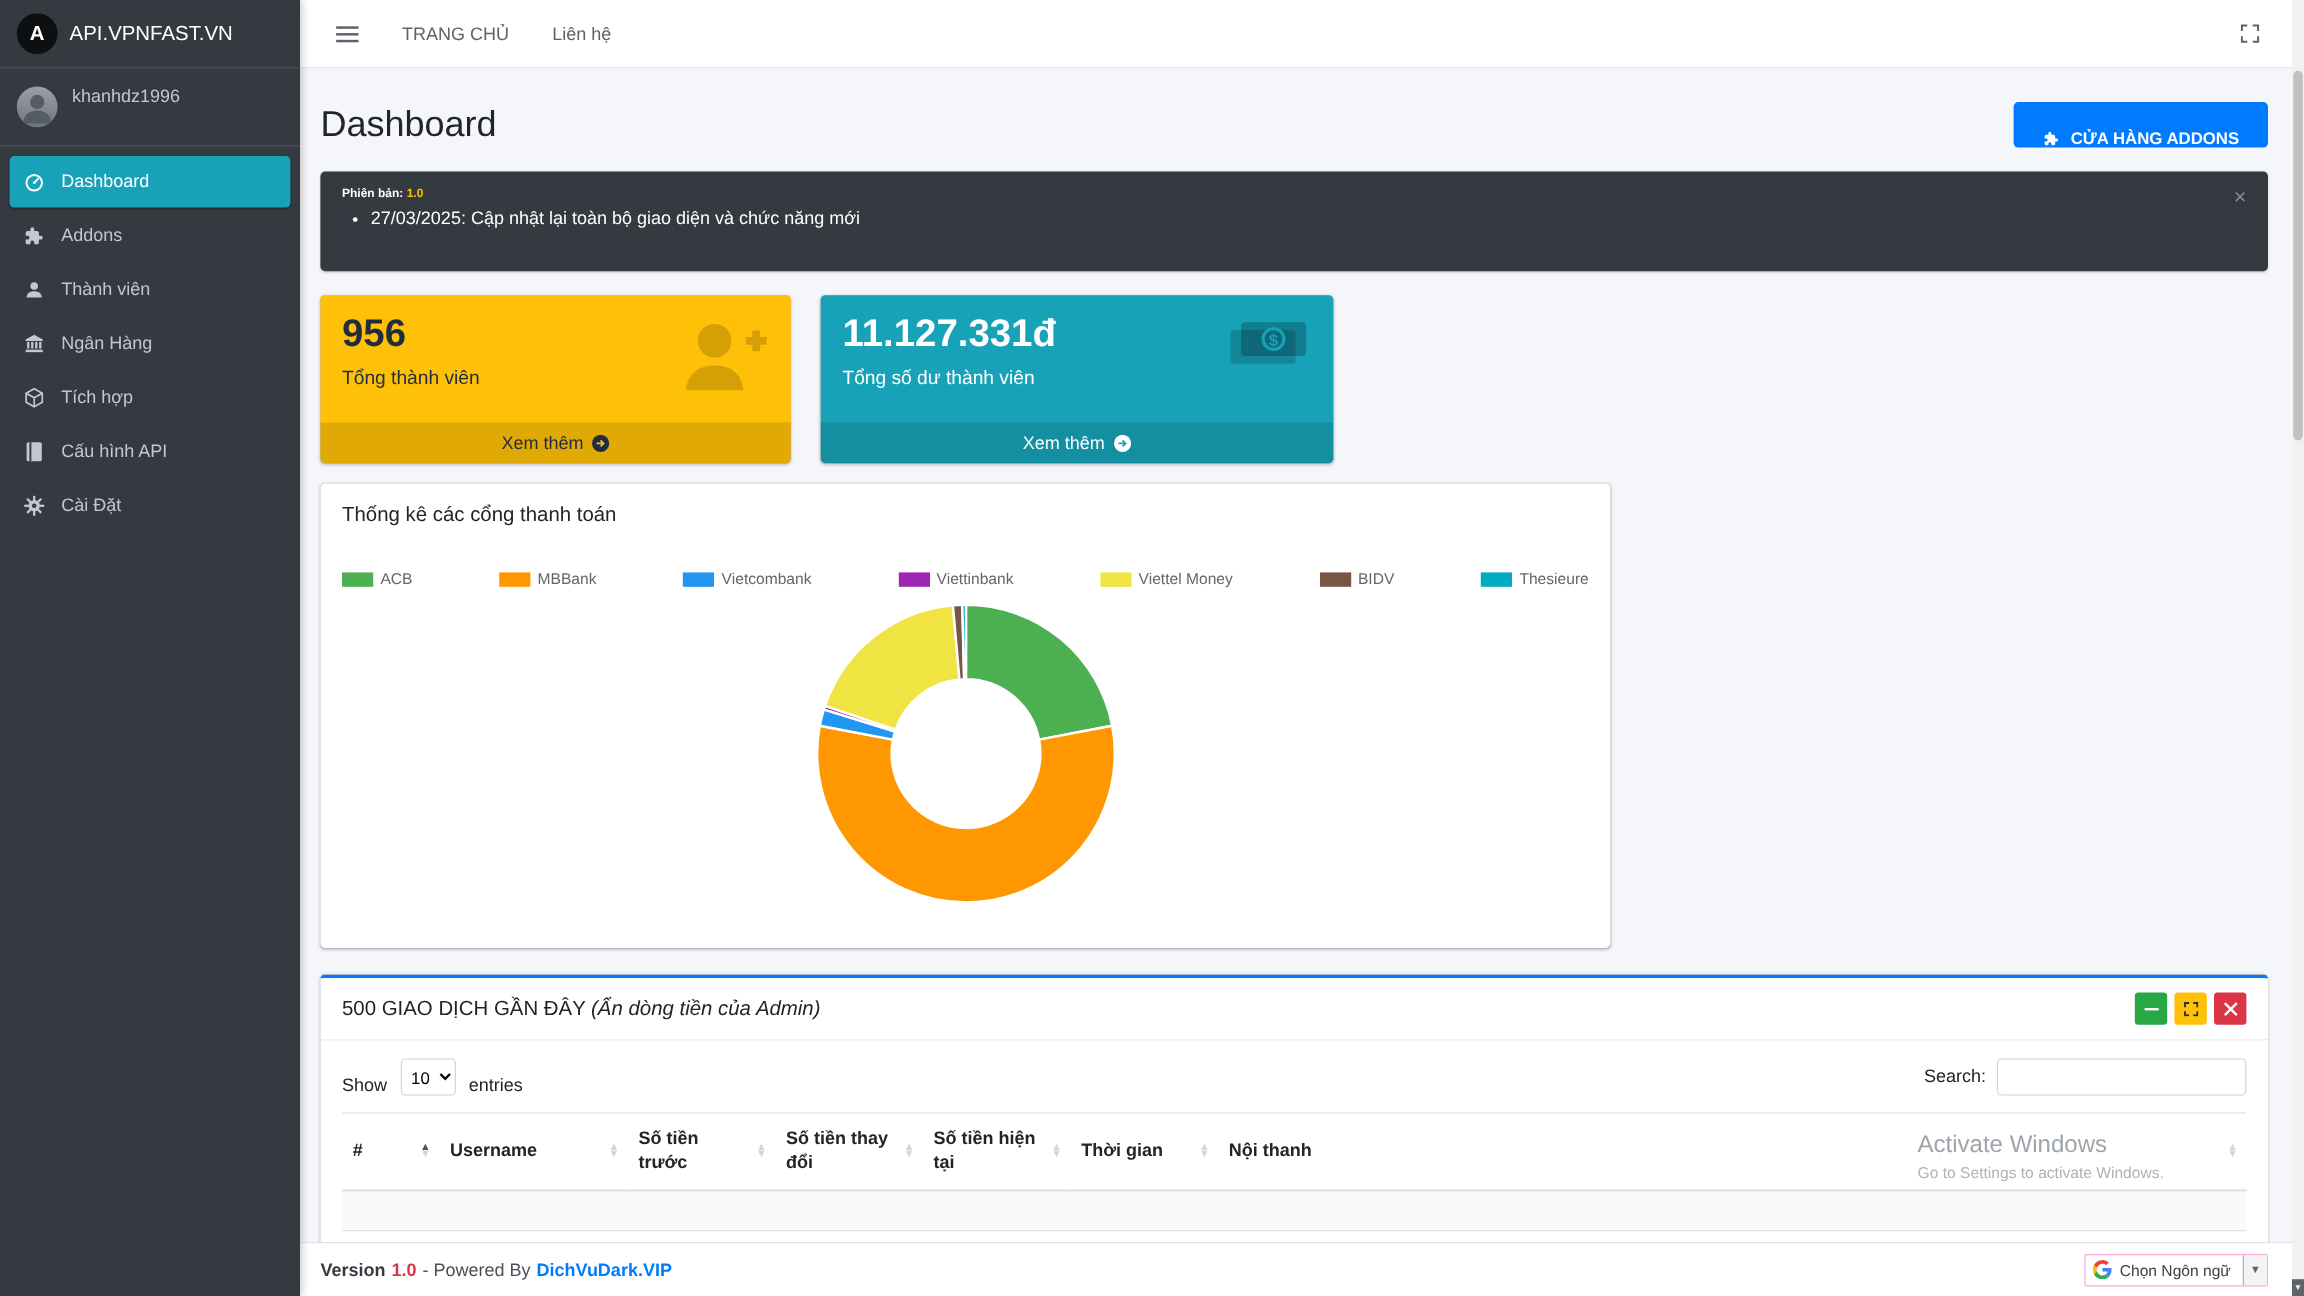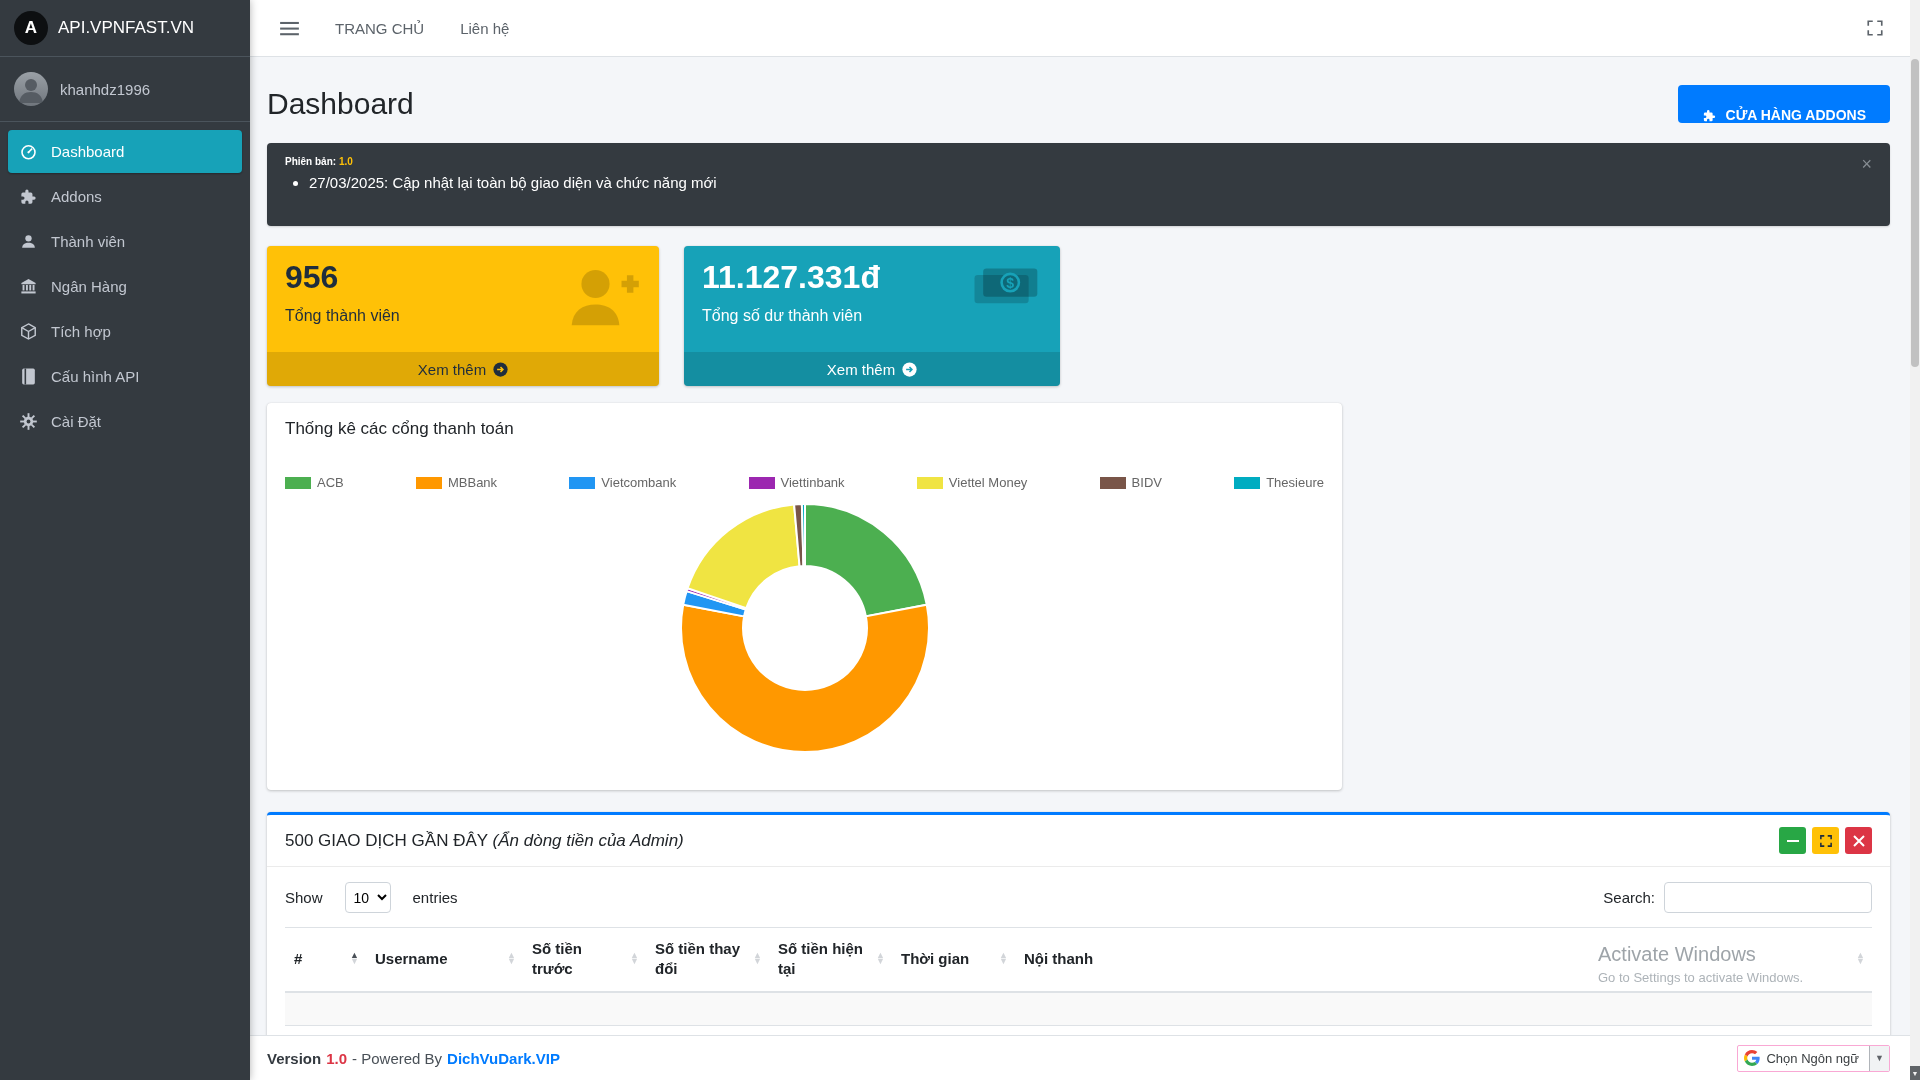--- a/index.html
+++ b/index.html
@@ -3,21 +3,21 @@
 <meta charset="utf-8">
 <style>
   *{box-sizing:border-box;margin:0;padding:0}
   html,body{width:1920px;height:1080px;overflow:hidden;font-family:"Liberation Sans",sans-serif;background:#f4f6f9;color:#212529;font-size:15px}
 
   
   .sidebar{position:fixed;left:0;top:0;bottom:0;width:250px;background:#343a40;z-index:30;box-shadow:0 0 8px rgba(0,0,0,.3)}
   .brand{height:57px;display:flex;align-items:center;gap:10px;padding:0 14px;border-bottom:1px solid #4b545c}
   .brand-logo{width:34px;height:34px;border-radius:50%;background:#0d0f11;color:#fff;display:flex;align-items:center;justify-content:center;font-weight:bold;font-size:17px;flex:none}
   .brand-text{color:#fff;font-size:17px;font-weight:300;white-space:nowrap}
-  .user-panel{display:flex;align-items:center;gap:12px;padding:15px 14px;border-bottom:1px solid #4b545c}
+  .user-panel{display:flex;align-items:flex-start;gap:12px;padding:15px 14px;border-bottom:1px solid #4b545c}
   .avatar{width:34px;height:34px;border-radius:50%;background:linear-gradient(#9aa0a6,#70767d);overflow:hidden;flex:none}
   .user-name{color:#c2c7d0;font-size:15px}
   .nav{padding:8px}
   .nav-item{display:flex;align-items:center;gap:13px;height:43px;padding:0 11px;border-radius:4px;color:#c2c7d0;font-size:15px;cursor:pointer;margin-bottom:2px}
   .nav-item.active{background:#17a2b8;color:#fff;box-shadow:0 1px 2px rgba(0,0,0,.3)}
   .nav-item svg{width:19px;height:19px;flex:none}
 
   
   .navbar{position:fixed;left:250px;right:10px;top:0;height:57px;background:#fff;border-bottom:1px solid #dee2e6;display:flex;align-items:center;padding:0 26px 0 30px;gap:36px;z-index:20}
   .nav-link{color:#5c636a;font-size:15px;cursor:pointer;text-decoration:none}
@@ -42,21 +42,21 @@
   .callout{background:#343a40;border-radius:4px;color:#fff;padding:13px 18px;position:relative;box-shadow:0 1px 2px rgba(0,0,0,.15);min-height:83px}
   .callout-head{font-weight:bold;font-size:10px}
   .callout .ver{color:#ffc107;font-weight:bold}
   .callout ul{margin:7px 0 0 24px;font-size:15px;list-style:disc}
   .callout-close{position:absolute;right:18px;top:12px;color:#868c92;font-size:18px;cursor:pointer;line-height:1}
 
   
   .boxes{display:flex;gap:25px;margin-top:20px}
   .small-box{border-radius:4px;position:relative;box-shadow:0 0 1px rgba(0,0,0,.125),0 1px 3px rgba(0,0,0,.2)}
   .small-box.warning{width:392px;background:#ffc107;color:#1f2d3d}
-  .small-box.info{width:376px;background:#17a2b8;color:#fff}
+  .small-box.info{width:427px;background:#17a2b8;color:#fff}
   .sb-inner{padding:15px 18px 0;height:106px}
   .sb-value{font-size:32px;font-weight:bold;line-height:1}
   .sb-label{font-size:16px;margin-top:14px}
   .sb-icon{position:absolute;top:16px;right:18px}
   .sb-footer{display:flex;align-items:center;justify-content:center;gap:7px;height:34px;font-size:15px;border-radius:0 0 4px 4px;cursor:pointer;background:rgba(0,0,0,.12);text-decoration:none;color:inherit}
 
   
   .card{background:#fff;border-radius:4px;box-shadow:0 0 1px rgba(0,0,0,.125),0 1px 3px rgba(0,0,0,.2)}
   .chart-card{width:1075px;height:387px;margin-top:17px;padding:16px 18px}
   .chart-title{font-size:17px;color:#212529}
@@ -68,21 +68,21 @@
   .tx-card{margin-top:22px;border-top:3px solid #007bff;height:430px;overflow:hidden}
   .tx-header{display:flex;align-items:center;padding:12px 18px;border-bottom:1px solid rgba(0,0,0,.08)}
   .tx-title{font-size:17px}
   .tx-title .sub{font-style:italic}
   .tx-tools{margin-left:auto;display:flex;gap:6px}
   .btn-tool{width:27px;height:27px;border:none;border-radius:3px;display:flex;align-items:center;justify-content:center;cursor:pointer}
   .btn-collapse{background:#28a745}
   .btn-expand{background:#ffc107}
   .btn-remove{background:#dc3545}
   .tx-toolbar{display:flex;align-items:center;justify-content:space-between;padding:15px 18px 12px}
-  .show-entries{display:flex;align-items:center;gap:22px;font-size:15px;color:#212529}
+  .show-entries{display:flex;align-items:flex-end;gap:11px;font-size:15px;color:#212529}
   .show-entries select{height:31px;border:1px solid #ced4da;border-radius:4px;padding:0 4px;font-size:14px;background:#fff;cursor:pointer}
   .search-box{display:flex;align-items:center;gap:9px;font-size:15px}
   .search-box input{width:208px;height:31px;border:1px solid #ced4da;border-radius:4px;padding:0 8px;font-size:14px;background:#fff}
   .tx-table{width:calc(100% - 36px);margin:2px 18px 0;border-collapse:collapse;border-top:1px solid #dee2e6}
   .tx-table th{font-size:15px;font-weight:bold;text-align:left;padding:11px 24px 11px 9px;border-bottom:2px solid #dee2e6;position:relative;vertical-align:middle;cursor:pointer;line-height:1.35}
   .sort{position:absolute;right:7px;top:50%;transform:translateY(-50%);display:flex;flex-direction:column;line-height:.62;font-size:9px;color:#d2d5d9}
   .sort .on{color:#495057}
   .tx-table td{height:34px;background:rgba(0,0,0,.025);border-bottom:1px solid #dee2e6}
 
   .watermark{position:absolute;left:1348px;top:886px;color:#9ea4a9;pointer-events:none}

